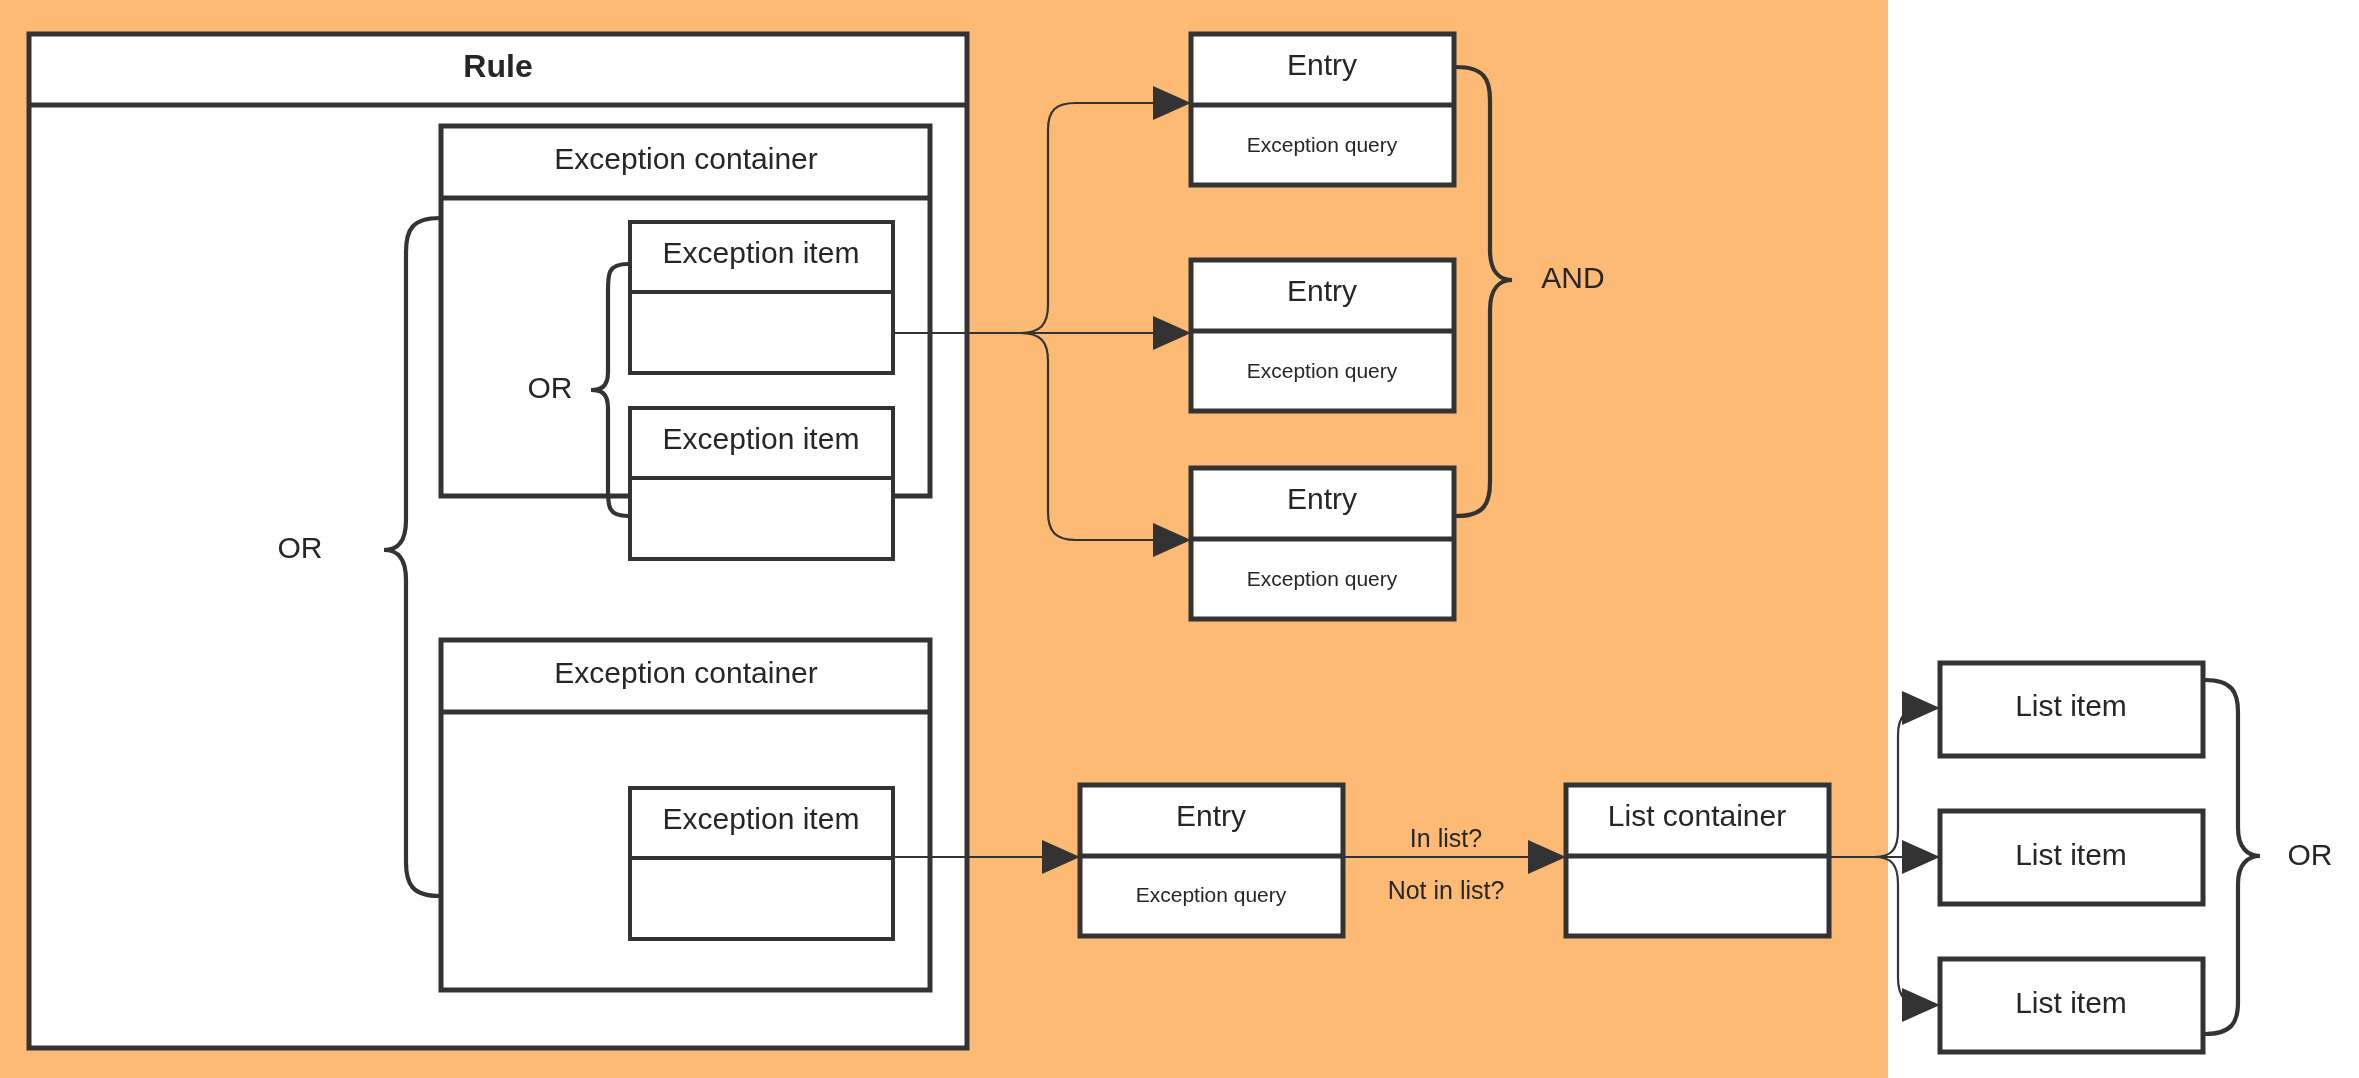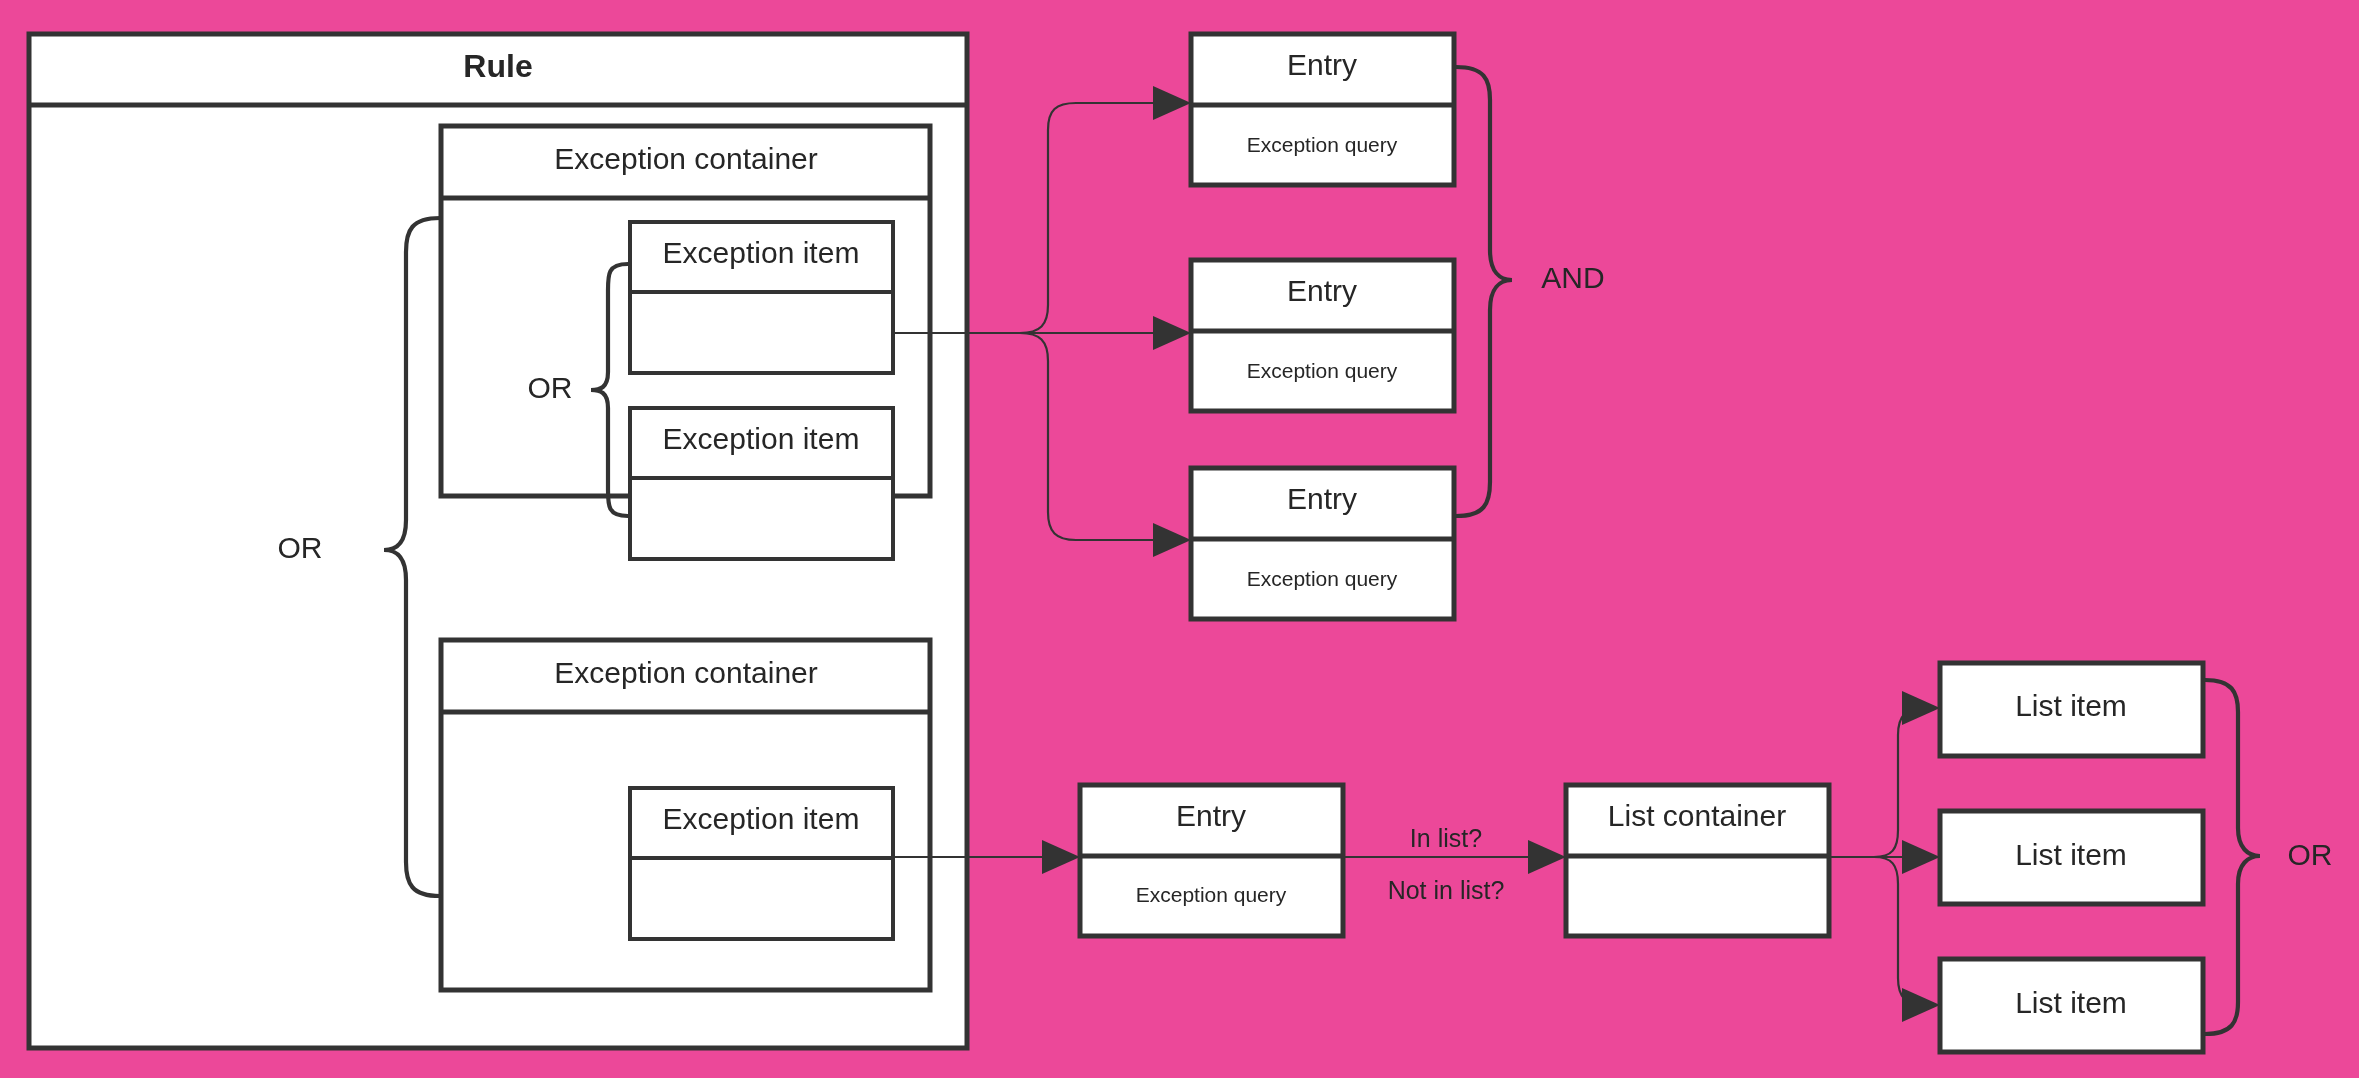--- a/index.html
+++ b/index.html
@@ -9,23 +9,23 @@
     background: #ffffff;
   }
   body {
     font-family: "Liberation Sans", sans-serif;
     width: 2359px;
     height: 1078px;
     overflow: hidden;
   }
   #diagram-root {
     position: relative;
-    width: 2359px;
+    width: 1888px;
     height: 1078px;
-    background: #ec4899;
+    background: #fdba74;
   }
   svg#diagram-svg {
     position: absolute;
     left: 0;
     top: 0;
     width: 2359px;
     height: 1078px;
     display: block;
   }
   .box-stroke {

